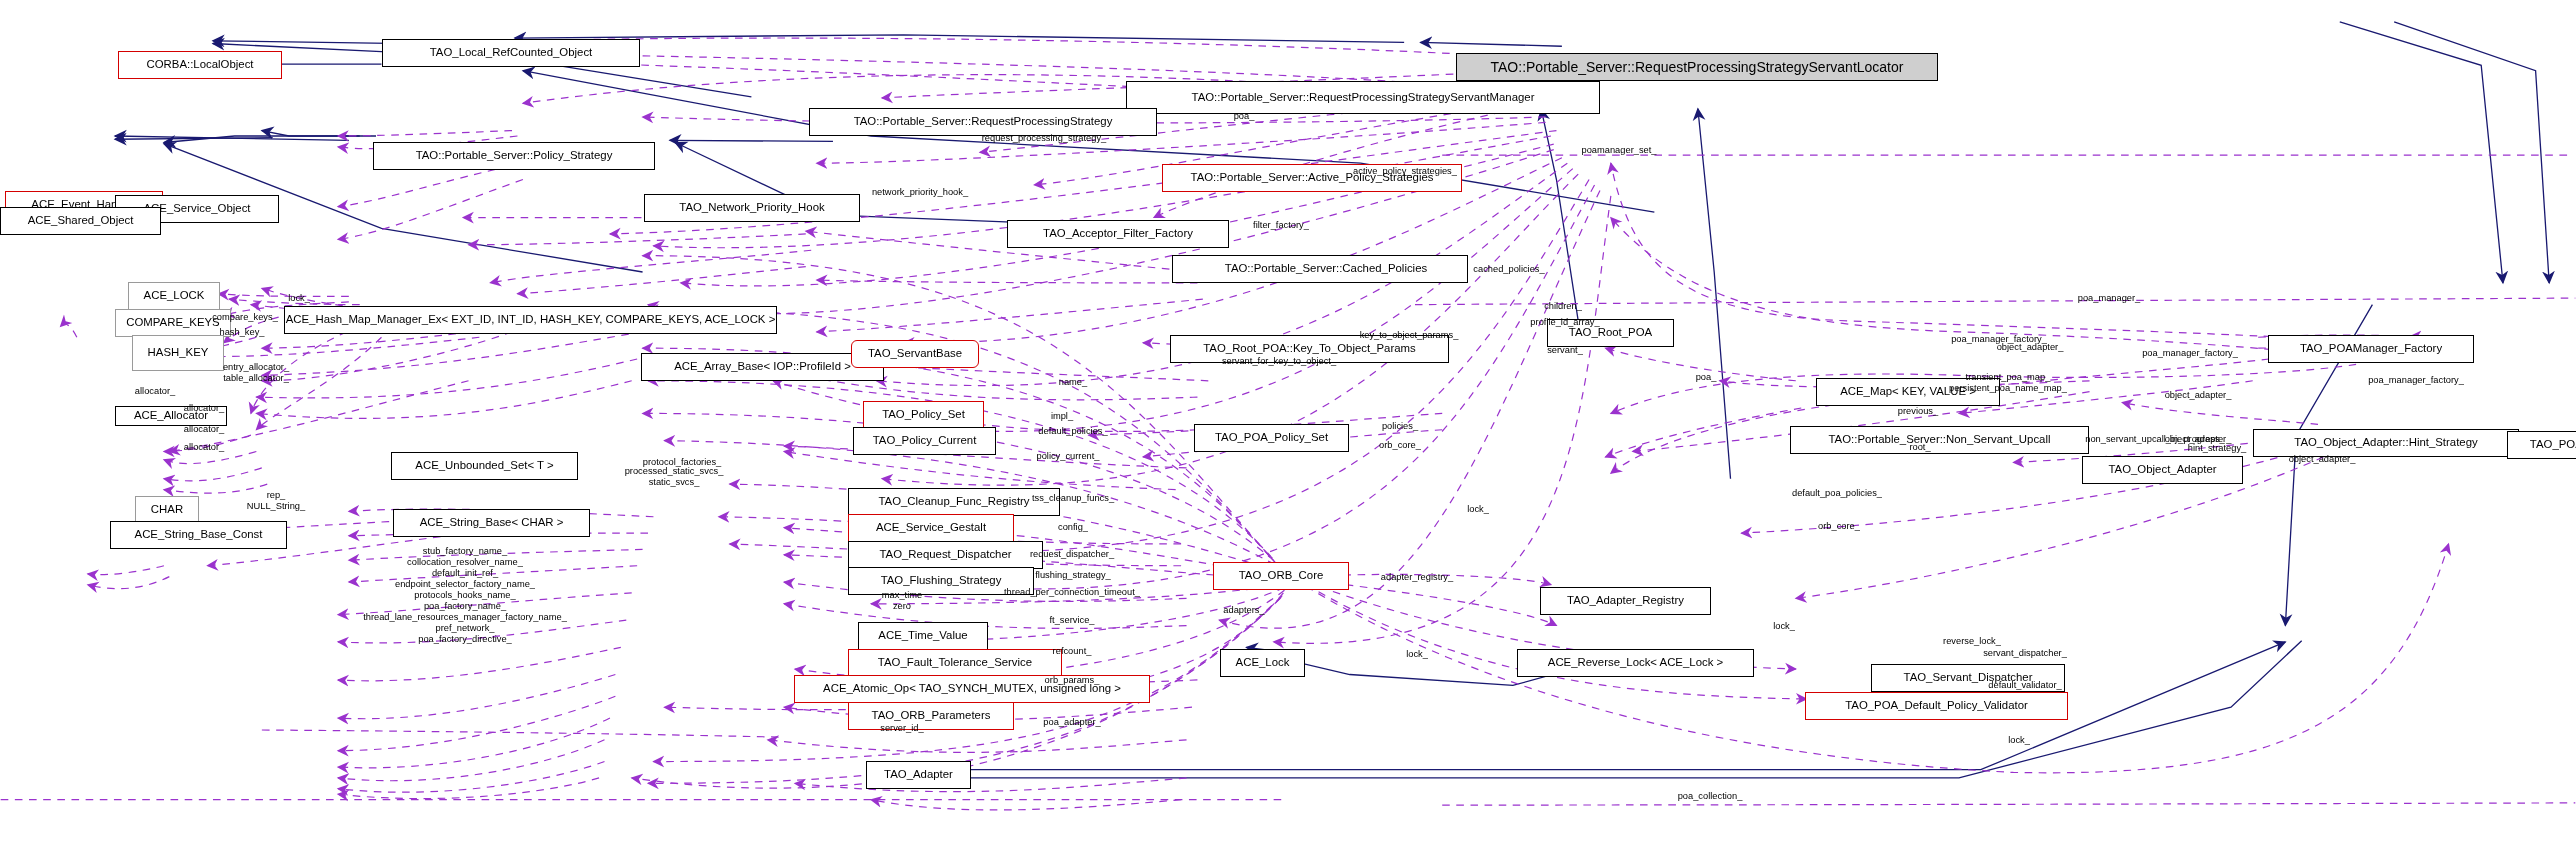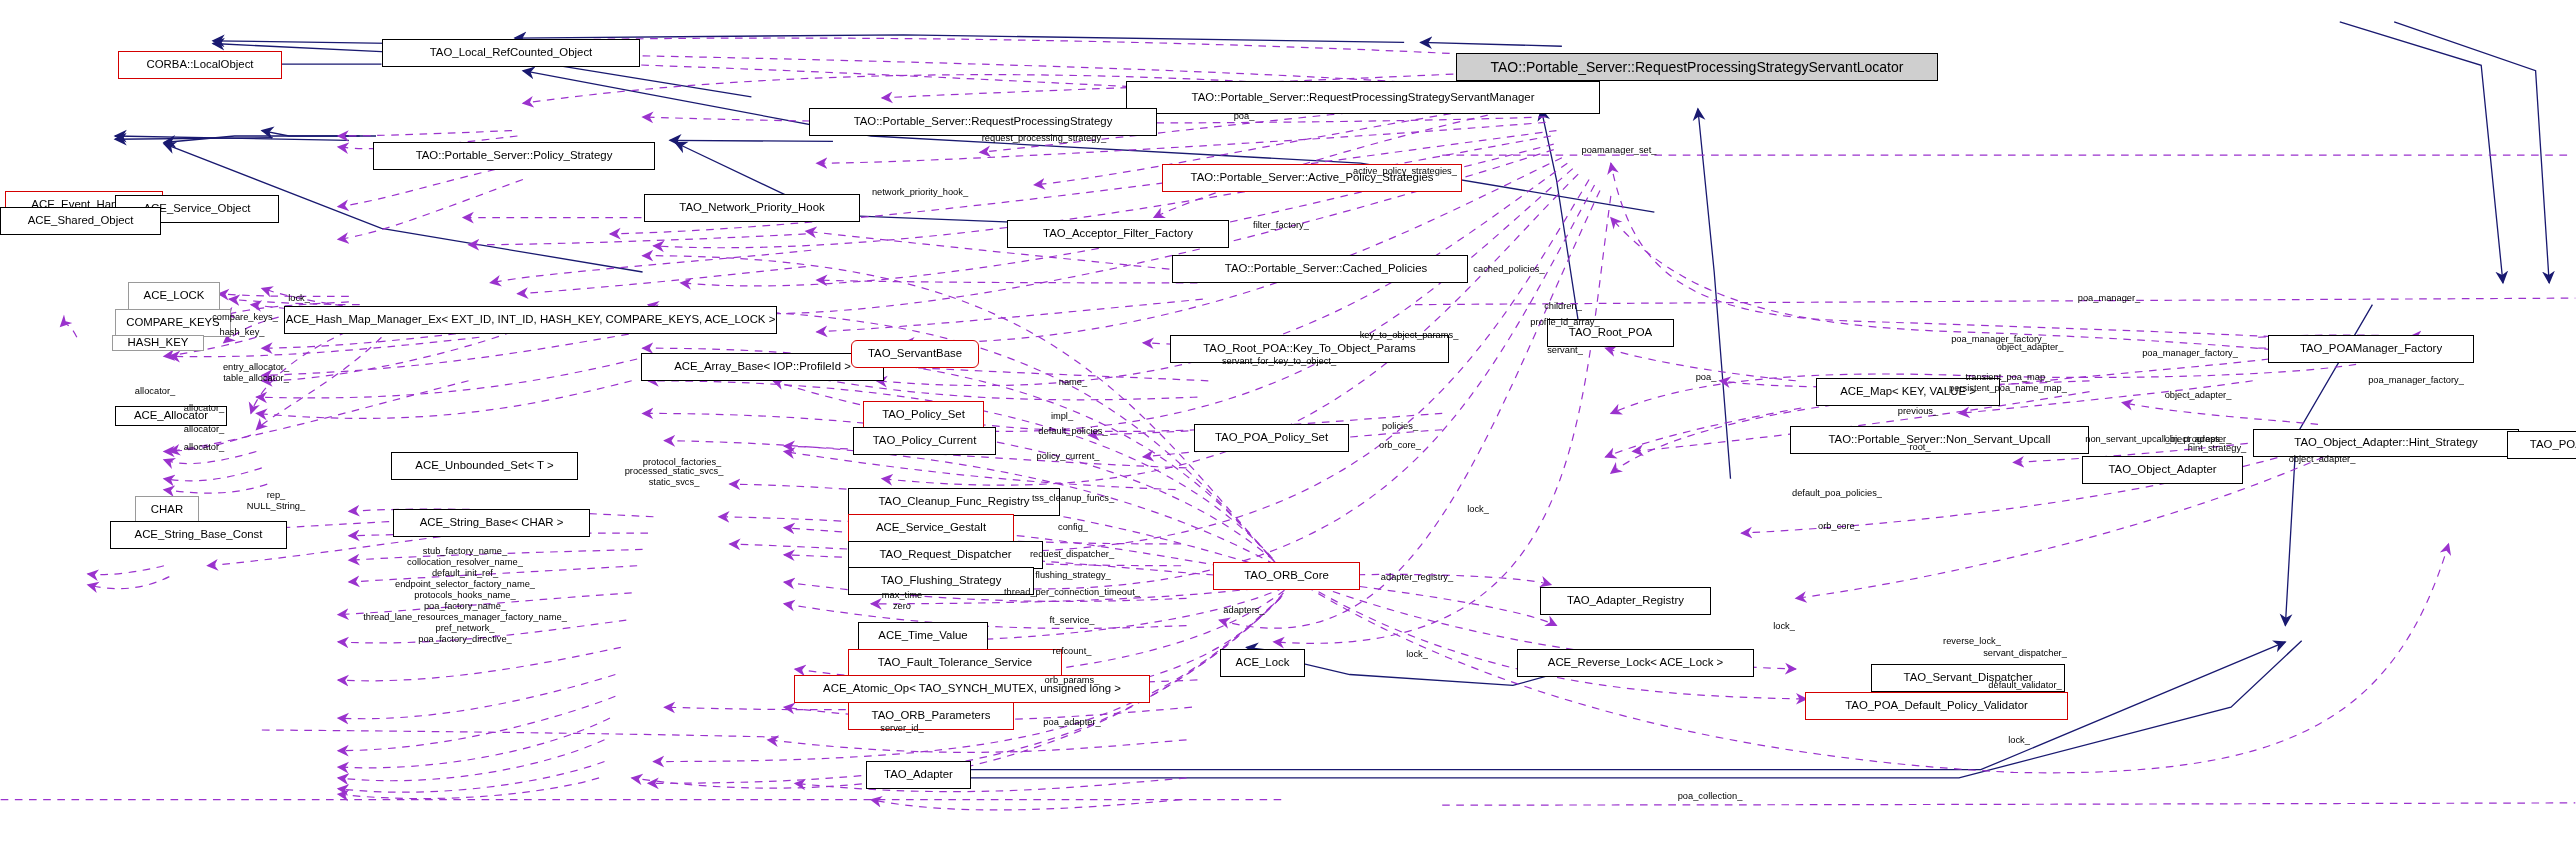--- a/index.html
+++ b/index.html
@@ -262,21 +262,21 @@
       </div>
       <div class="node" style="left: 1547px; top: 319px; width: 127px; height: 28px;">
         <span style="font-size: 11.4px;">TAO_Root_POA</span>
       </div>
       <div class="node faint" style="left: 128px; top: 282px; width: 92px; height: 28px;">
         <span style="font-size: 11.4px;">ACE_LOCK</span>
       </div>
       <div class="node faint" style="left: 115px; top: 309px; width: 116px; height: 28px;">
         <span style="font-size: 11.4px;">COMPARE_KEYS</span>
       </div>
-      <div class="node faint" style="left: 112px; top: 335px; width: 92px; height: 16px;">
+      <div class="node faint" style="left: 132px; top: 335px; width: 92px; height: 36px;">
         <span style="font-size: 11.4px;">HASH_KEY</span>
       </div>
       <div class="node" style="left: 284px; top: 306px; width: 493px; height: 28px;">
         <span style="font-size: 11.4px;">ACE_Hash_Map_Manager_Ex&lt; EXT_ID, INT_ID, HASH_KEY, COMPARE_KEYS, ACE_LOCK &gt;</span>
       </div>
       <div class="node" style="left: 641px; top: 353px; width: 243px; height: 28px;">
         <span style="font-size: 11.4px;">ACE_Array_Base&lt; IOP::ProfileId &gt;</span>
       </div>
       <div class="node red" style="left: 851px; top: 340px; width: 128px; height: 28px; border-radius: 6px;">
         <span style="font-size: 11.4px;">TAO_ServantBase</span>
@@ -331,21 +331,21 @@
       </div>
       <div class="node" style="left: 110px; top: 521px; width: 177px; height: 28px;">
         <span style="font-size: 11.4px;">ACE_String_Base_Const</span>
       </div>
       <div class="node" style="left: 848px; top: 541px; width: 195px; height: 28px;">
         <span style="font-size: 11.4px;">TAO_Request_Dispatcher</span>
       </div>
       <div class="node" style="left: 848px; top: 567px; width: 186px; height: 28px;">
         <span style="font-size: 11.4px;">TAO_Flushing_Strategy</span>
       </div>
-      <div class="node red" style="left: 1213px; top: 562px; width: 147px; height: 28px;">
+      <div class="node red" style="left: 1213px; top: 562px; width: 136px; height: 28px;">
         <span style="font-size: 11.4px;">TAO_ORB_Core</span>
       </div>
       <div class="node" style="left: 1540px; top: 587px; width: 171px; height: 28px;">
         <span style="font-size: 11.4px;">TAO_Adapter_Registry</span>
       </div>
       <div class="node" style="left: 858px; top: 622px; width: 130px; height: 28px;">
         <span style="font-size: 11.4px;">ACE_Time_Value</span>
       </div>
       <div class="node red" style="left: 848px; top: 649px; width: 214px; height: 28px;">
         <span style="font-size: 11.4px;">TAO_Fault_Tolerance_Service</span>

